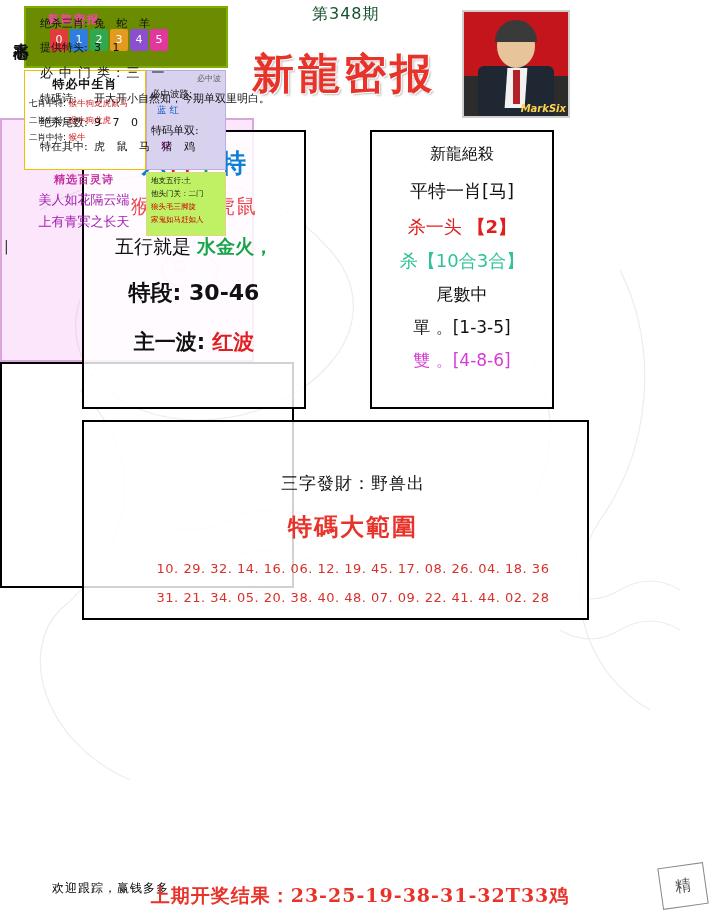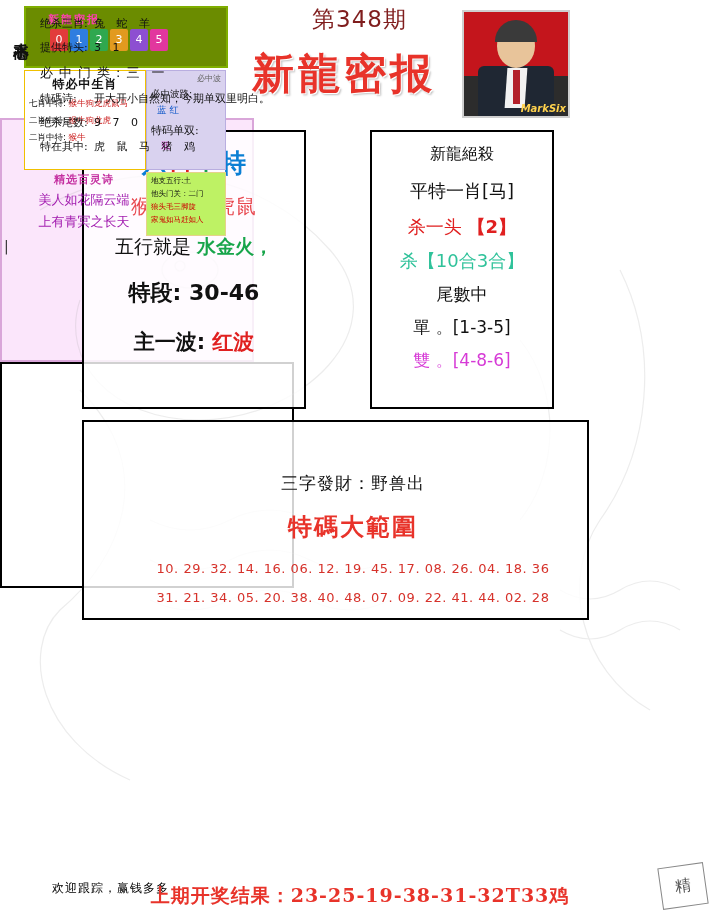--- a/index.html
+++ b/index.html
@@ -13,21 +13,21 @@
   
   .watermark{
     position:absolute;left:0;top:90px;width:720px;height:760px;
     pointer-events:none;opacity:.18;
   }
 
   
   .header{position:relative;height:118px;}
   .issue{
     position:absolute;left:312px;top:4px;
-    font-size:23px;color:#7f1d1d;letter-spacing:1px;
+    font-size:16px;color:#14532d;letter-spacing:1px;
   }
   .maintitle{
     position:absolute;left:252px;top:46px;
     font-size:42px;font-weight:bold;color:#e8332a;
     font-family:"DejaVu Serif","Liberation Serif",serif;
     letter-spacing:4px;
     text-shadow:1px 1px 0 #fff, 2px 2px 2px rgba(0,0,0,.25);
   }
   .photo{
     position:absolute;left:462px;top:10px;width:104px;height:104px;

